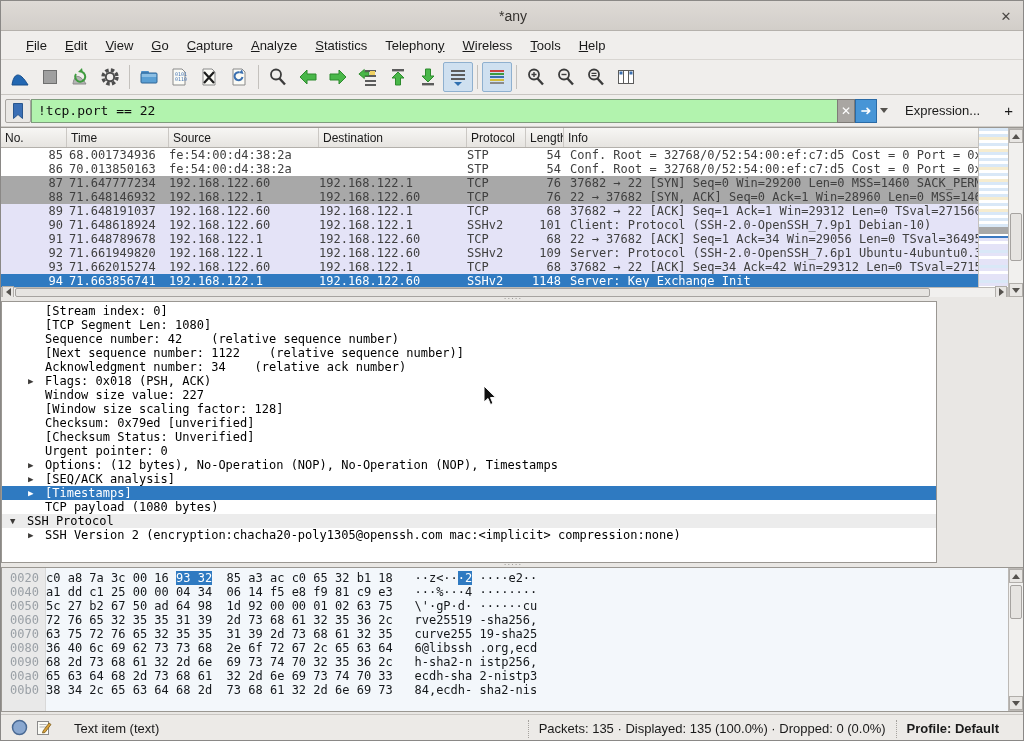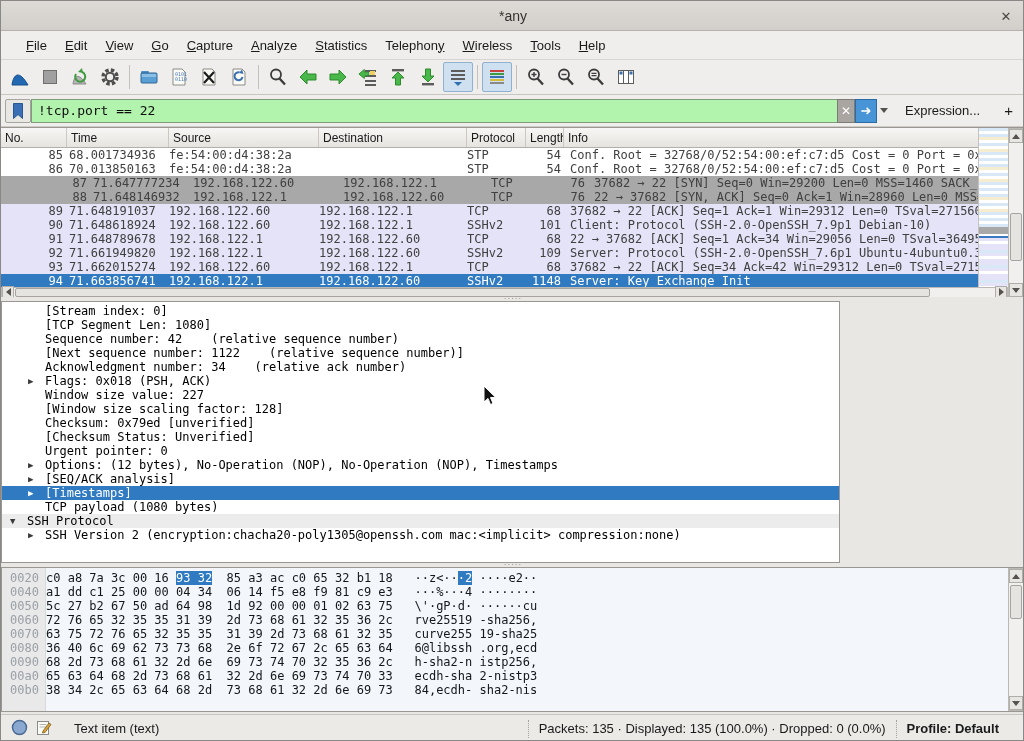--- a/index.html
+++ b/index.html
@@ -55,21 +55,21 @@
     overflow:hidden; white-space:nowrap; }
   #pl-rows { position:absolute; left:0; top:20px; width:977px; height:140px; overflow:hidden; background:#fff; }
   .prow { display:grid; grid-template-columns:66px 102px 150px 148px 59px 38px 1fr; height:14px;
     font-family:"DejaVu Sans Mono", monospace; font-size:12px; line-height:14px; white-space:nowrap; color:#404040; }
   .prow > div { overflow:hidden; }
   .c-no { text-align:right; padding-right:4px; }
   .c-time { padding-left:2px; }
   .c-len { text-align:right; padding-right:3px; }
   .c-info { padding-left:6px; }
   .prow.white { background:#ffffff; }
-  .prow.gray { background:#a8a8a8;padding-left:24px; }
+  .prow.gray { background:#a8a8a8; }
   .prow.lav { background:#e4e3f7; }
   .prow.sel { background:#2f7ac1; color:#ffffff; }
 
   
   #minimap { position:absolute; left:977px; top:0; width:30px; height:160px; background:#fff;
     border-left:1px solid #c5c2be; overflow:hidden; }
   .mstripe { width:100%; }
 
   
   .sb-v { position:absolute; width:16px; background:#f1f0ee; border:1px solid #bcb9b5; }
@@ -81,21 +81,21 @@
   .arr-dn { width:0; height:0; border-left:4px solid transparent; border-right:4px solid transparent; border-top:5px solid #55524e; }
   .arr-lf { width:0; height:0; border-top:4px solid transparent; border-bottom:4px solid transparent; border-right:5px solid #55524e; }
   .arr-rt { width:0; height:0; border-top:4px solid transparent; border-bottom:4px solid transparent; border-left:5px solid #55524e; }
 
   
   .splitter { position:absolute; left:0; width:1024px; height:4px; background:#e9e7e4;
     display:flex; align-items:center; justify-content:center; }
   .splitter .dots { font-size:8px; color:#8a8884; letter-spacing:1px; line-height:4px; }
 
   
-  #details { position:absolute; left:0; top:300px; width:839px; height:262px; background:#fff;
+  #details { position:absolute; left:0; top:300px; width:936px; height:262px; background:#fff;
     border:1px solid #9a9792; overflow:hidden; }
   #detail-lines { position:absolute; left:0; top:2px; width:1007px; }
   .dline { height:14px; line-height:14px; font-family:"DejaVu Sans Mono", monospace; font-size:12px;
     white-space:pre; color:#000; position:relative; overflow:hidden; }
   .dline .dtext { position:absolute; top:0; }
   .dline .dtri { position:absolute; top:0; font-size:9px; color:#3c3a38; }
   .dline.lvl1 .dtext { left:25px; } .dline.lvl1 .dtri { left:8px; }
   .dline.lvl2 .dtext { left:43px; } .dline.lvl2 .dtri { left:26px; }
   .dline.sel { background:#2f7ac1; color:#fff; } .dline.sel .dtri { color:#fff; }
   .dline.band { background:#ececec; }

